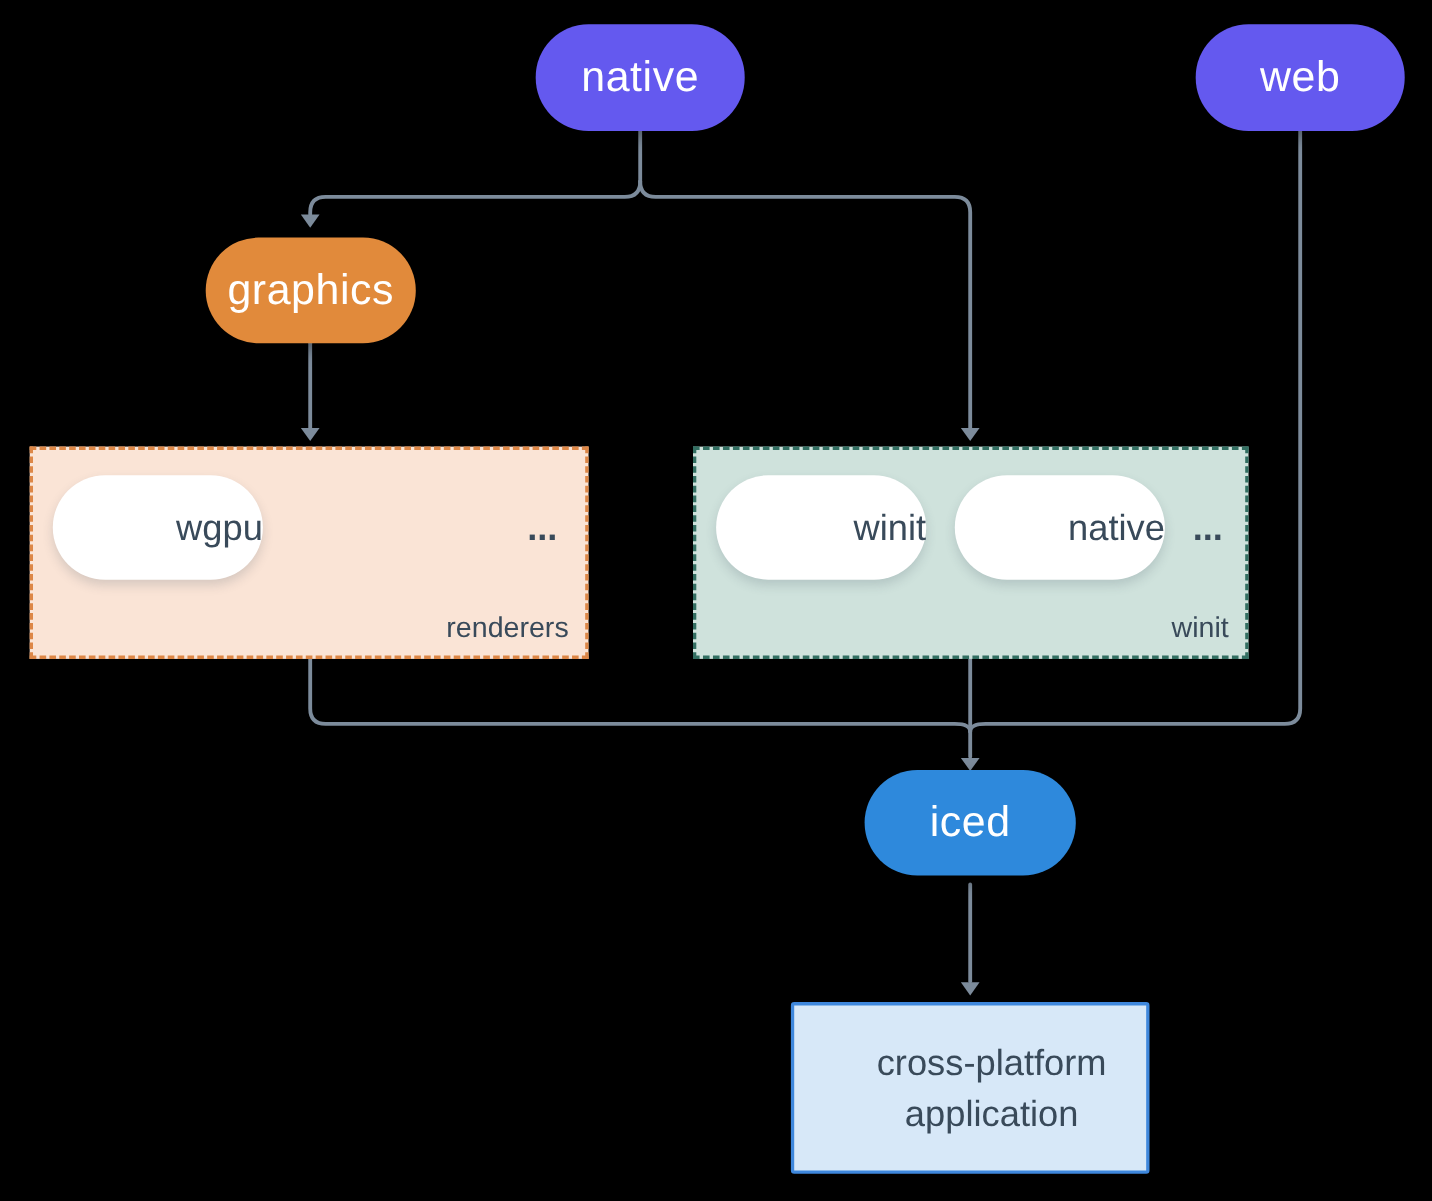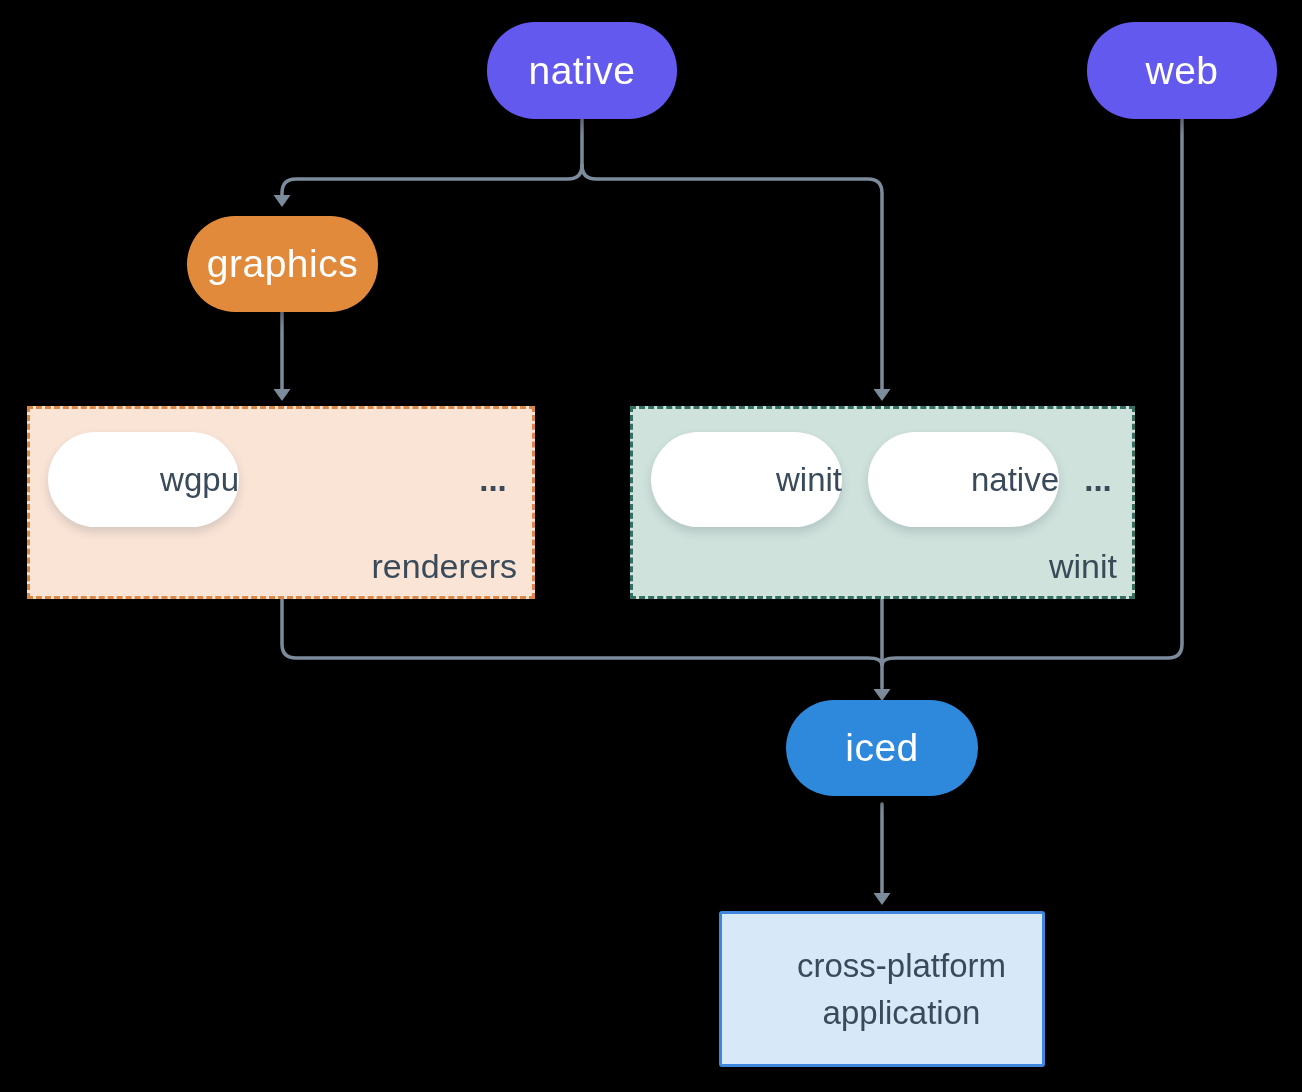--- a/index.html
+++ b/index.html
@@ -84,21 +84,21 @@
     top: 23px; height: 95px; width: 44px;
     display: flex; align-items: center; justify-content: center;
     color: var(--pill-text-dark);
     font-size: 33px; font-weight: bold;
   }
   .el-renderers { left: 441px; }
   .el-shells { left: 443px; }
   .group-label {
     position: absolute;
     right: 15px; bottom: 10px;
-    font-size: 34px;
+    font-size: 26px;
     color: var(--pill-text-dark);
   }
   .app-box {
     position: absolute;
     left: 719px; top: 911px;
     width: 326px; height: 156px;
     background: var(--app-bg);
     border: 3px solid var(--app-border);
     border-radius: 3px;
     display: flex; flex-direction: column;

